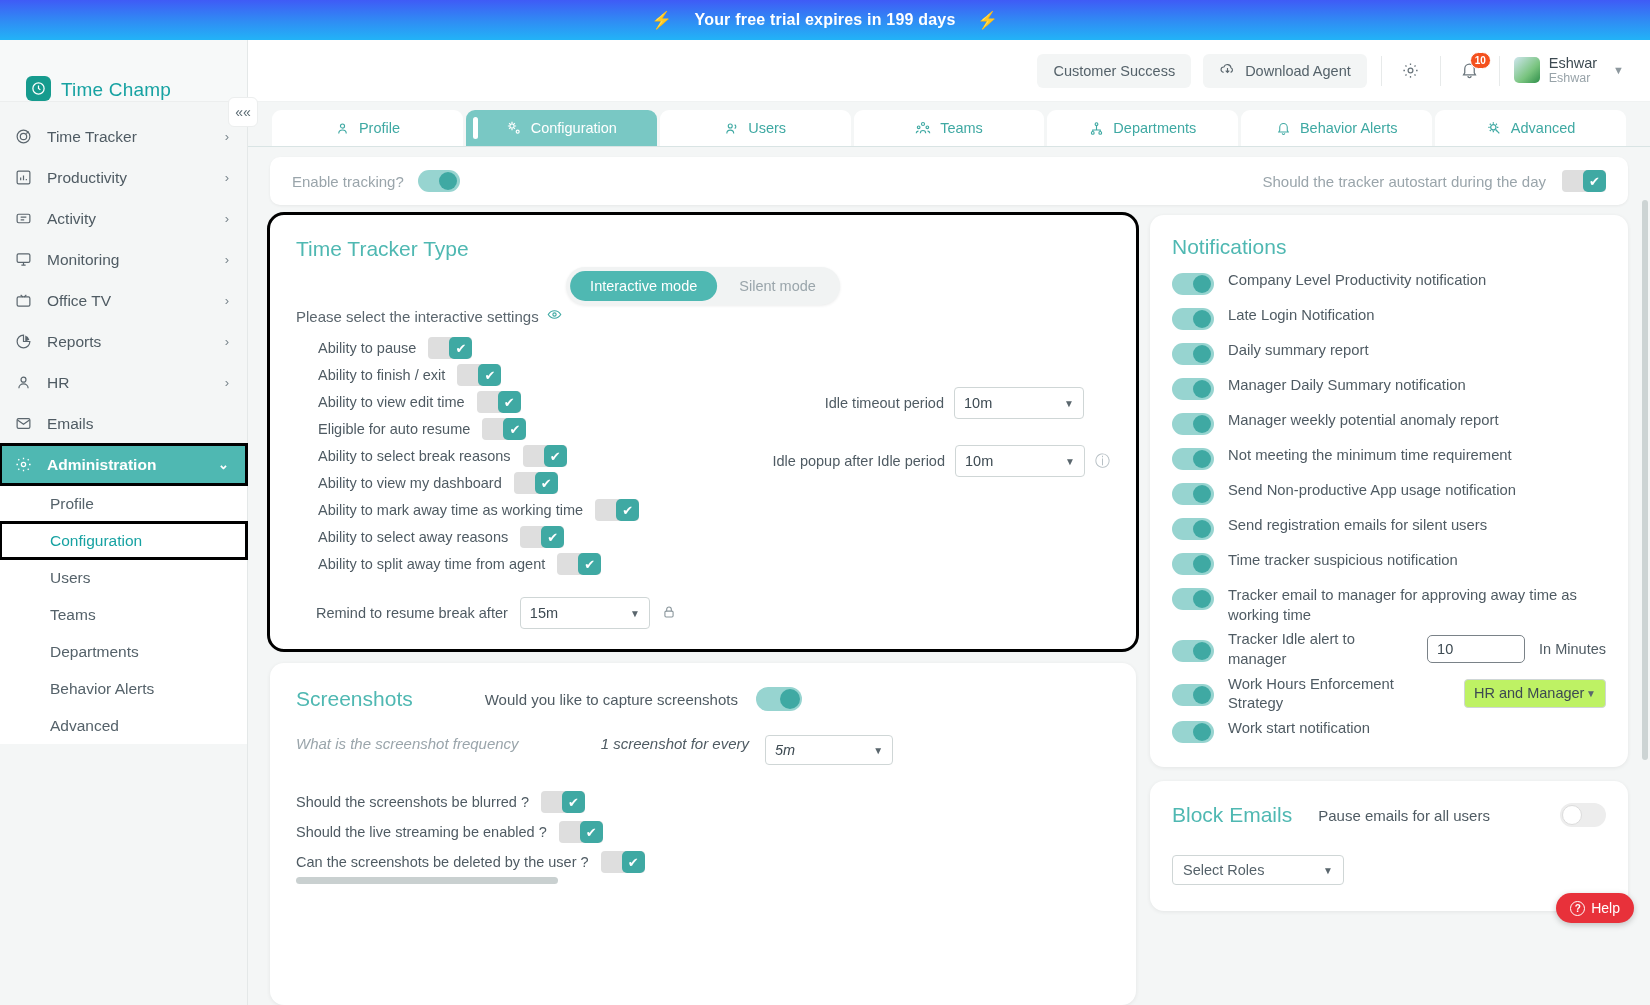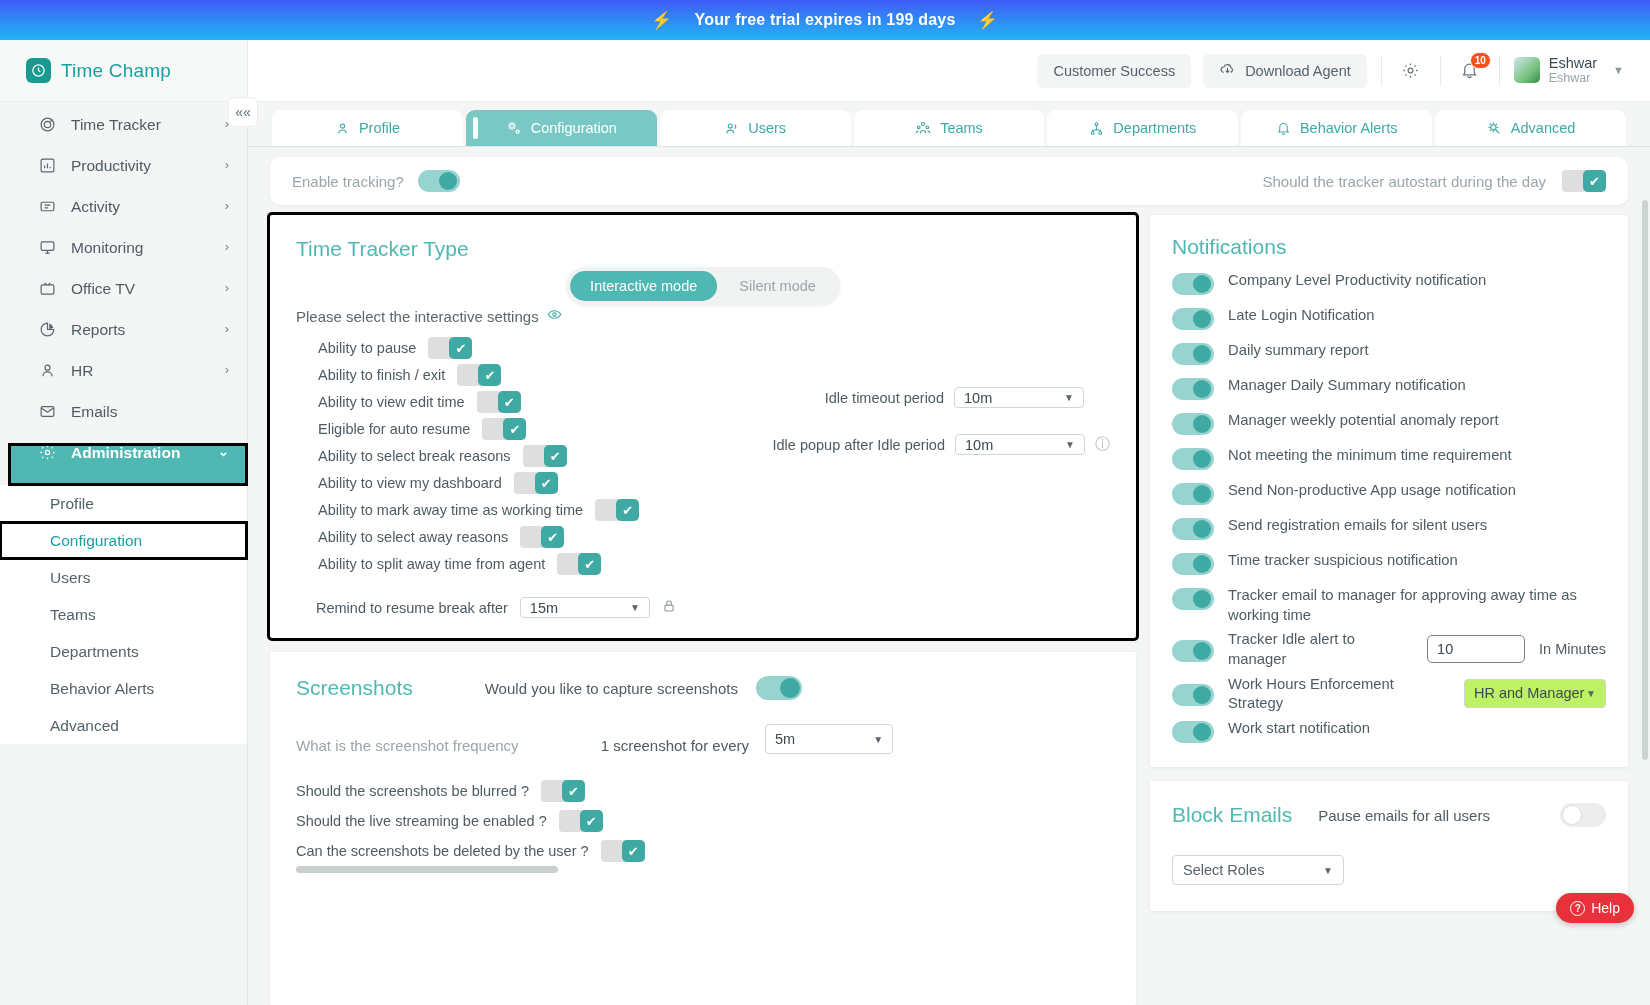--- a/index.html
+++ b/index.html
@@ -23,43 +23,42 @@
   
   .shell{ display:flex; height:965px; width:100%; }
 
   
   .sidebar{
     width:248px; min-width:248px; background:#f4f6f6;
     border-right:1px solid #e4e8e8; height:100%;
     position:relative;
   }
   .brand{
-    height:62px; display:flex; align-items:center; padding-left:26px; gap:10px;
+    height:62px; display:flex; align-items:flex-end; padding-left:26px; gap:10px;
     background:#f7f9f9; border-bottom:1px solid #eceeee;
   }
   .brand-logo{
     width:25px;height:25px;border-radius:6px;background:#169b8e;
     display:flex;align-items:center;justify-content:center;
   }
   .brand-logo svg{ display:block; }
   .brand-name{ color:#17a2a2; font-size:19px; letter-spacing:.2px; }
 
   .collapse-btn{
     position:absolute; left:228px; top:57px; width:30px;height:30px;
     border-radius:6px; background:#fff; border:1px solid #eceeee;
     display:flex;align-items:center;justify-content:center;
     color:#5a6a72; font-size:14px; z-index:6; cursor:pointer;
   }
 
   .nav{ padding-top:14px; }
   .nav-item{
-    display:flex; align-items:flex-start; gap:14px;
-    height:41px; padding:0 18px 0 29px; color:#4f5b63; font-size:15.5px;
+    display:flex; align-items:center; gap:14px;
+    height:41px; padding:0 18px 0 14px; color:#4f5b63; font-size:15.5px;
     cursor:pointer;
-    margin-left:9px;
   }
   .nav-item .ico{ width:19px; display:flex; align-items:center; justify-content:center; color:#5b666e; }
   .nav-item .lbl{ flex:1; }
   .nav-item .chev{ color:#7a868d; font-size:13px; }
 
   .nav-item.active{
     background:#4fb8b2; color:#fff; font-weight:bold;
     outline:3px solid #000; outline-offset:-2px;
   }
   .nav-item.active .ico,.nav-item.active .chev{ color:#fff; }
@@ -141,21 +140,21 @@
   .tgl.sq{ width:44px;height:22px;border-radius:4px;background:#dedede; }
   .tgl.sq .knob{
     left:21px; top:0px; width:23px;height:22px;border-radius:5px;background:#3fa9a3;
     display:flex;align-items:center;justify-content:center; color:#fff;font-size:13px;
   }
 
   .cols{ display:flex; gap:14px; flex:1; min-height:0; padding-top:10px; }
   .colL{ flex:1; min-width:0; display:flex; flex-direction:column; gap:14px; }
   .colR{ width:478px; min-width:478px; display:flex; flex-direction:column; gap:14px; }
 
-  .card{ background:#fff; border-radius:2px; box-shadow:0 1px 4px rgba(0,0,0,.07); }
+  .card{ background:#fff; border-radius:14px; box-shadow:0 1px 4px rgba(0,0,0,.07); }
   .card.focus{ outline:3px solid #000; }
   .card-title{ color:#4fb8b2; font-size:21px; }
 
   
   .tracker{ padding:22px 26px 20px 26px; position:relative; }
   .tracker-head{ display:flex; align-items:flex-start; }
   .status-txt{ margin-left:auto; font-size:14.5px; color:#4fb8b2; padding-top:5px; }
   .status-txt b{ color:#333c42; }
   .mode-switch{
     position:absolute; left:50%; transform:translateX(-50%); top:52px;
@@ -170,36 +169,36 @@
 
   .settings-grid{ display:flex; margin-top:12px; }
   .opt-list{ display:flex; flex-direction:column; gap:5px; padding-left:22px; }
   .opt{ display:flex; align-items:center; gap:12px; height:22px; }
   .opt .txt{ color:#4f5b63; font-size:14.5px; white-space:nowrap; }
 
   .right-fields{ margin-left:auto; padding-top:50px; display:flex; flex-direction:column; gap:26px; }
   .field-row{ display:flex; align-items:center; gap:10px; justify-content:flex-end; }
   .field-lbl{ color:#4f5b63; font-size:14.5px; }
   .select{
-    width:130px;height:21px;border:1px solid #cfd6d6;border-radius:4px;background:#fff;
+    width:130px;height:32px;border:1px solid #cfd6d6;border-radius:4px;background:#fff;
     display:flex;align-items:center;padding:0 9px; color:#3d4a52; font-size:14.5px; cursor:pointer;
   }
   .select .arw{ margin-left:auto; color:#5a666d; font-size:10px; }
   .info-i{ color:#b6bfc4; font-size:15px; }
 
   .remind-row{ display:flex; align-items:center; gap:12px; margin-top:22px; padding-left:20px; }
   .lock{ color:#8a969c; font-size:14px; }
 
   
   .shots{ padding:24px 26px 26px 26px; flex:1; }
   .shots-head{ display:flex; align-items:center; gap:0; }
   .shots-head .q{ margin-left:72px; color:#4f5b63; font-size:15px; }
   .shots-head .tgl{ margin-left:18px; width:46px;height:24px; }
   .shots-head .tgl .knob{ width:20px;height:20px; left:24px; }
-  .freq-row{ display:flex; align-items:flex-end; margin-top:24px; }
+  .freq-row{ display:flex; align-items:flex-start; margin-top:24px;font-style:italic; }
   .freq-row .k{ color:#9aa5ab; font-size:15px; }
   .freq-row .m{ color:#4f5b63; font-size:15px; margin-left:82px; }
   .freq-row .select{ width:128px;height:30px; margin-left:16px; }
   .shot-opts{ margin-top:26px; display:flex; flex-direction:column; gap:8px; }
 
   
   .notif{ padding:20px 22px 18px 22px; }
   .notif-list{ display:flex; flex-direction:column; gap:3px; margin-top:10px; }
   .notif-row{ display:flex; align-items:flex-start; gap:14px; min-height:32px; }
   .notif-row .tgl{ margin-top:4px; }

